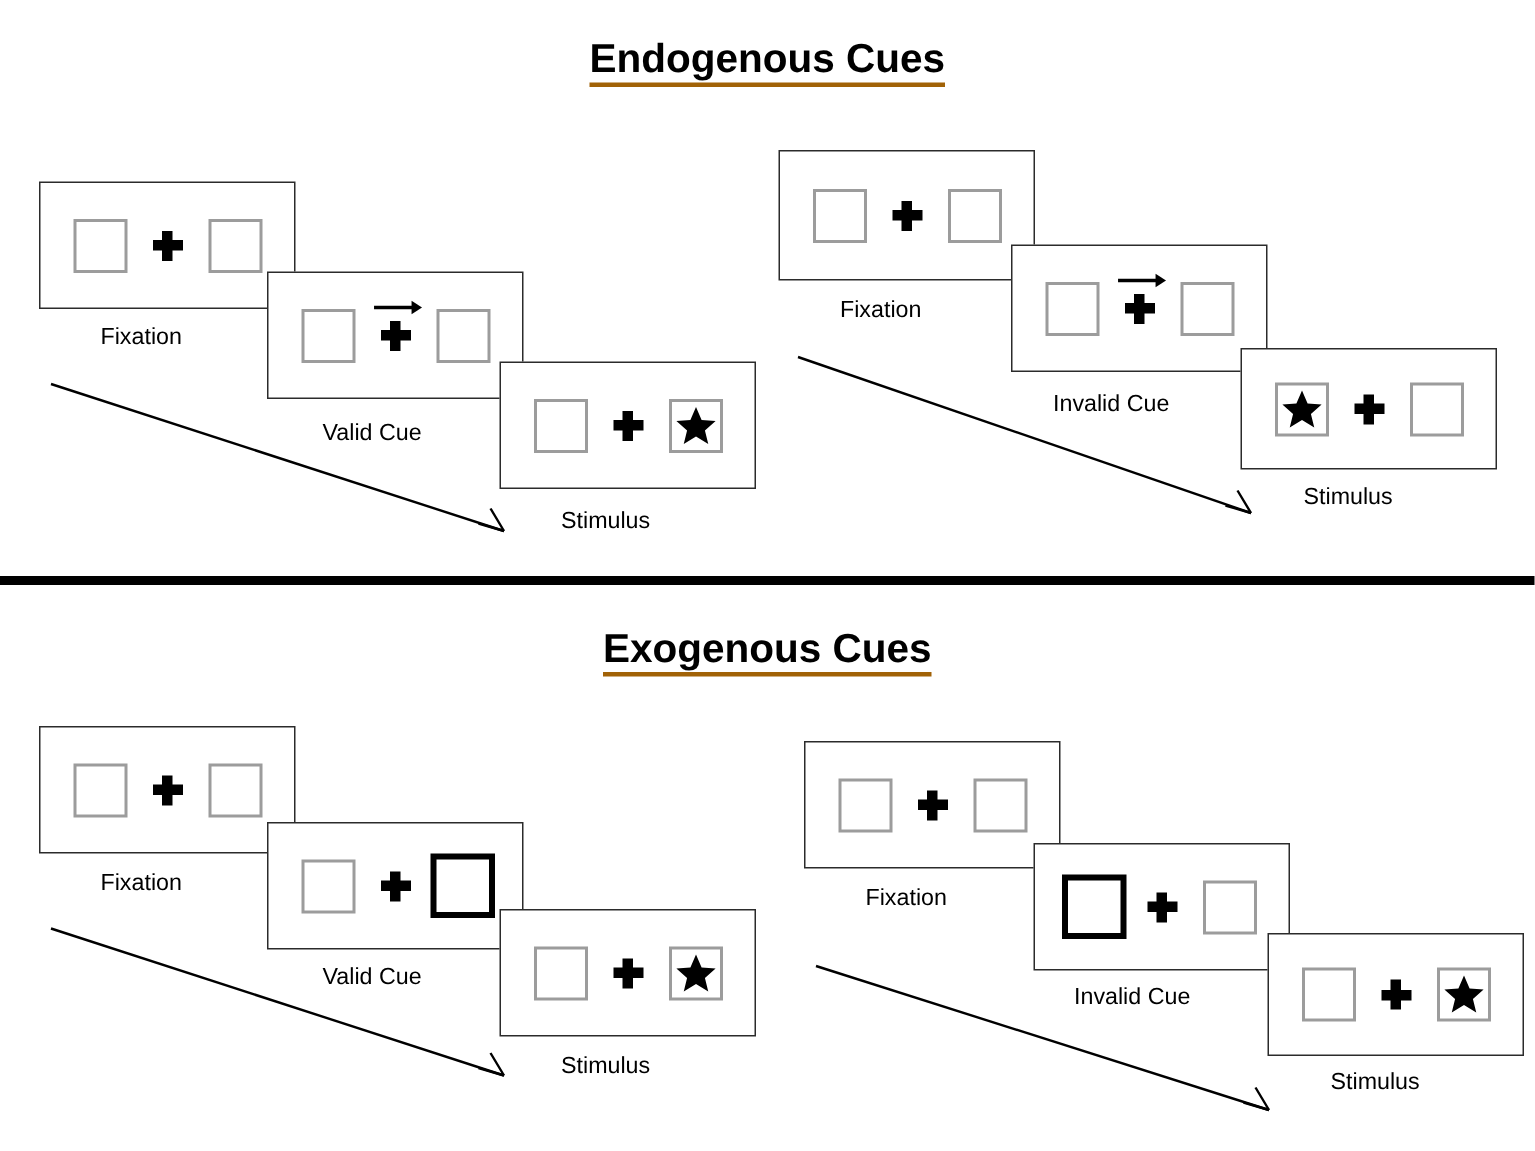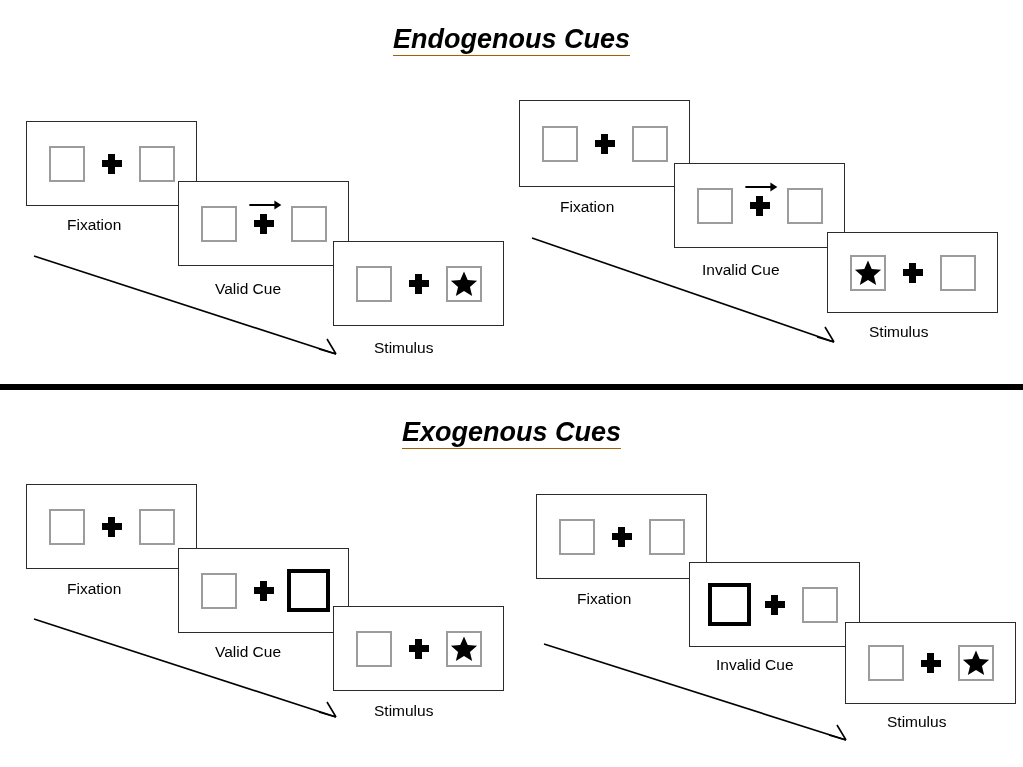--- a/index.html
+++ b/index.html
@@ -18,23 +18,22 @@
 
   .section-title {
     position: absolute;
     width: 100%;
     text-align: center;
     font-size: 27px;
     font-weight: bold;
     letter-spacing: 0px;
   }
   .section-title span {
-    border-bottom: 1px solid #a16207;
+    border-bottom: 3px solid #a16207;
     padding-bottom: 1px;
-    font-style: italic;
   }
 
   .divider {
     position: absolute;
     left: 0;
     width: 1023px;
     height: 6px;
     background: #000000;
   }
 

